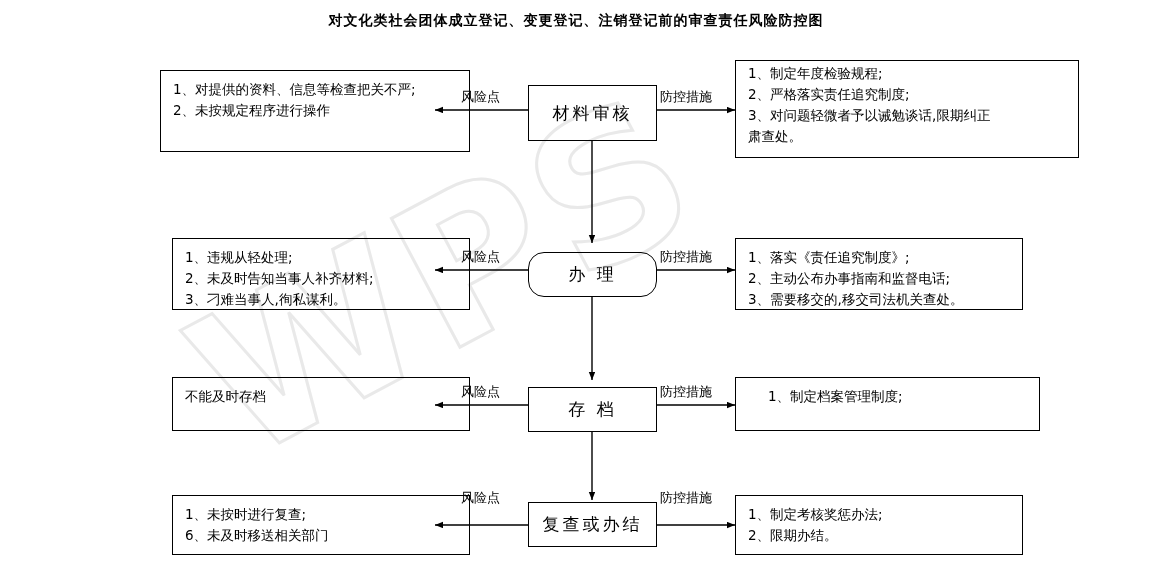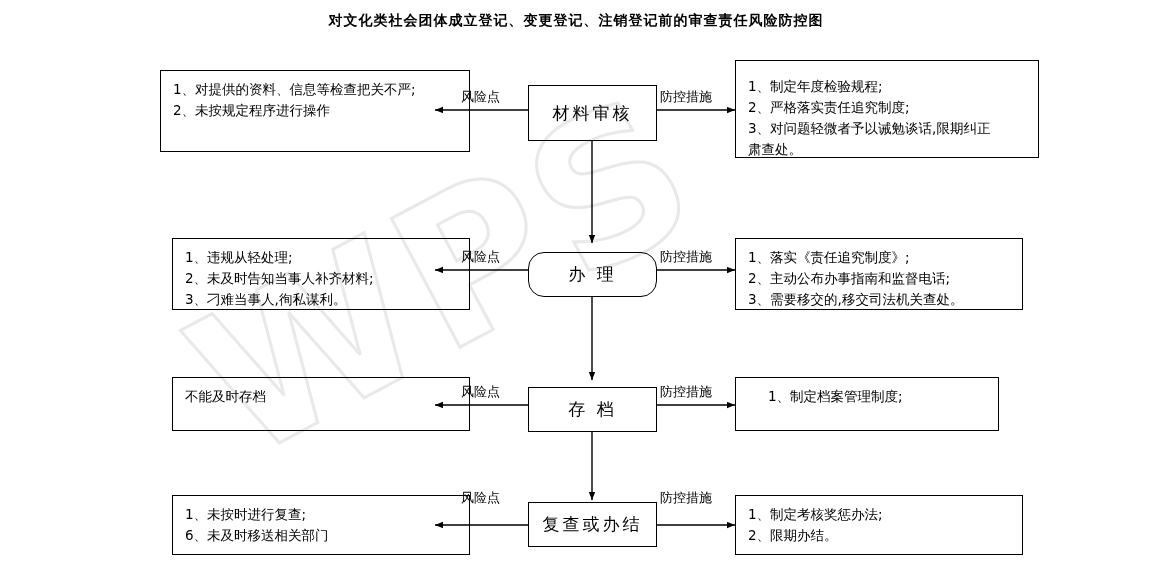--- a/index.html
+++ b/index.html
@@ -140,21 +140,21 @@
 
   <div class="box textbox" style="left:160px; top:70px; width:310px; height:82px;">
     <div class="ln">1、对提供的资料、信息等检查把关不严;</div>
     <div class="ln">2、未按规定程序进行操作</div>
   </div>
   <div class="label" style="left:461px; top:88px;">风险点</div>
   <div class="box node" style="left:528px; top:85px; width:129px; height:56px;">
     <span>材料审核</span>
   </div>
   <div class="label" style="left:660px; top:88px;">防控措施</div>
-  <div class="box textbox" style="left:735px; top:60px; width:304px; height:98px; padding-top:15px;">
+  <div class="box textbox" style="left:735px; top:60px; width:344px; height:98px; padding-top:2px;">
     <div class="ln">1、制定年度检验规程;</div>
     <div class="ln">2、严格落实责任追究制度;</div>
     <div class="ln">3、对问题轻微者予以诫勉谈话,限期纠正</div>
     <div class="ln">肃查处。</div>
   </div>
 
   <div class="box textbox" style="left:172px; top:238px; width:298px; height:72px;">
     <div class="ln">1、违规从轻处理;</div>
     <div class="ln">2、未及时告知当事人补齐材料;</div>
     <div class="ln">3、刁难当事人,徇私谋利。</div>
@@ -171,21 +171,21 @@
   </div>
 
   <div class="box textbox" style="left:172px; top:377px; width:298px; height:54px;">
     <div class="ln">不能及时存档</div>
   </div>
   <div class="label" style="left:461px; top:383px;">风险点</div>
   <div class="box node" style="left:528px; top:387px; width:129px; height:45px;">
     <span>存 档</span>
   </div>
   <div class="label" style="left:660px; top:383px;">防控措施</div>
-  <div class="box textbox" style="left:735px; top:377px; width:264px; height:54px;padding-left:32px;">
+  <div class="box textbox" style="left:735px; top:377px; width:305px; height:54px;padding-left:32px;">
     <div class="ln">1、制定档案管理制度;</div>
   </div>
 
   <div class="box textbox" style="left:172px; top:495px; width:298px; height:60px;">
     <div class="ln">1、未按时进行复查;</div>
     <div class="ln">6、未及时移送相关部门</div>
   </div>
   <div class="label" style="left:461px; top:489px;">风险点</div>
   <div class="box node" style="left:528px; top:502px; width:129px; height:45px;">
     <span>复查或办结</span>

